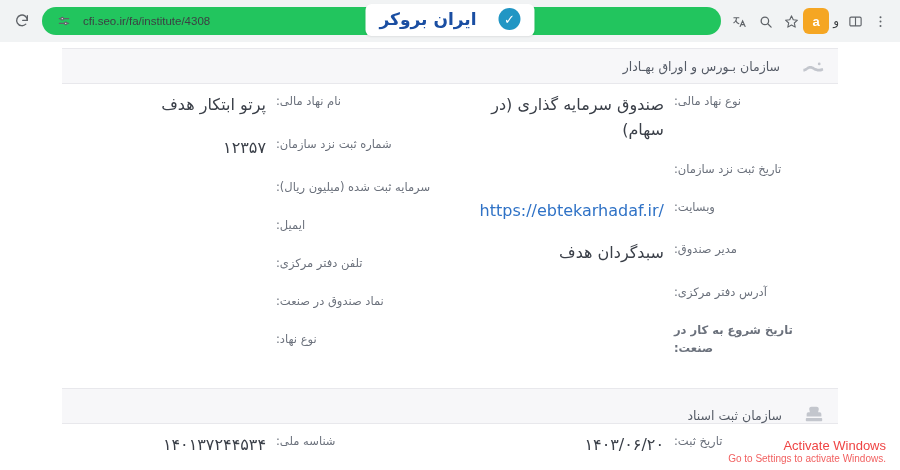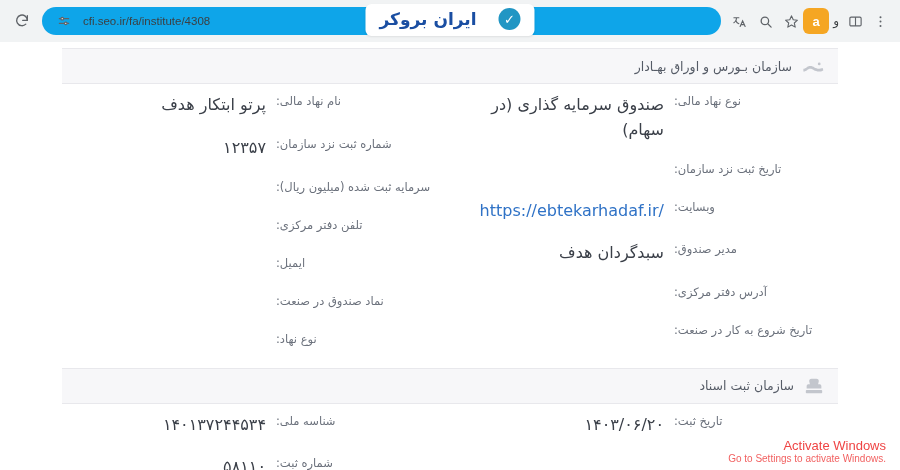--- a/index.html
+++ b/index.html
@@ -26,21 +26,21 @@
   .chrome-btn {
     width: 28px; height: 28px;
     border-radius: 50%;
     display: flex; align-items: center; justify-content: center;
     color: #5f6368;
     flex: none;
   }
   .omnibox {
     flex: 1 1 auto;
     height: 28px;
-    background: #0ea5e9;
+    background: #22c55e;
     border-radius: 14px;
     display: flex;
     align-items: center;
     padding: 0 10px;
     margin: 12px 6px;
     min-width: 0;
     box-sizing: border-box;
   }
   .omnibox .url {
     font-size: 11.5px;
@@ -112,21 +112,21 @@
 
   .section-head {
     background: #f7f7f9;
     border-top: 1px solid #e8e8ec;
     border-bottom: 1px solid #e8e8ec;
     height: 34px;
     display: flex;
     align-items: center;
     justify-content: flex-start;
     padding: 0 14px;
-    gap: 10px;
+    gap: 22px;
   }
   .section-head .title {
     color: #555b66;
     font-size: 12.5px;
   }
   .section-icon {
     color: #b9bcc4;
     font-size: 17px;
     line-height: 1;
     display: flex; align-items: center;
@@ -151,21 +151,21 @@
     flex: none;
     line-height: 1.55;
   }
   .field .val {
     color: #3a3f48;
     font-size: 16px;
     flex: 1 1 auto;
     line-height: 1.55;
   }
   .field .val.link { color: #2f72c6; direction: ltr; text-align: right; }
-  .field.tall { align-items: flex-start; }
+  .field.tall { align-items: flex-start; font-weight: bold; }
   .w-label { width: 168px; text-align: left; }
 
   .col-right .field .lbl { width: 160px; text-align: left; }
   .col-left .field .lbl { width: 150px; text-align: left; }
 
   
   .watermark {
     position: absolute;
     right: 14px;
     bottom: 6px;
@@ -294,39 +294,39 @@
         </div>
         <div class="field">
           <span class="lbl">شماره ثبت نزد سازمان:</span>
           <span class="val">۱۲۳۵۷</span>
         </div>
         <div class="field">
           <span class="lbl">سرمایه ثبت شده (میلیون ریال):</span>
           <span class="val"></span>
         </div>
         <div class="field">
+          <span class="lbl">ایمیل:</span>
+          <span class="val"></span>
+        </div>
+        <div class="field">
           <span class="lbl">تلفن دفتر مرکزی:</span>
-          <span class="val"></span>
-        </div>
-        <div class="field">
-          <span class="lbl">ایمیل:</span>
           <span class="val"></span>
         </div>
         <div class="field">
           <span class="lbl">نماد صندوق در صنعت:</span>
           <span class="val"></span>
         </div>
         <div class="field">
           <span class="lbl">نوع نهاد:</span>
           <span class="val"></span>
         </div>
       </div>
     </div>
 
-    <div class="section-head" style="margin-top:8px;">
+    <div class="section-head" style="margin-top:21px;align-items:flex-end;">
       <span class="section-icon">
         <svg width="20" height="18" viewBox="0 0 24 22" fill="#c3c6cd">
           <path d="M9 2c-2 0-3.2 1.6-2.8 3.4L7 9H5a2 2 0 00-2 2v3h18v-3a2 2 0 00-2-2h-2l.8-3.6C18.2 3.6 17 2 15 2z"></path>
           <rect x="2" y="16" width="20" height="4" rx="1"></rect>
         </svg>
       </span>
       <span class="title">سازمان ثبت اسناد</span>
     </div>
 
     <div class="grid">

